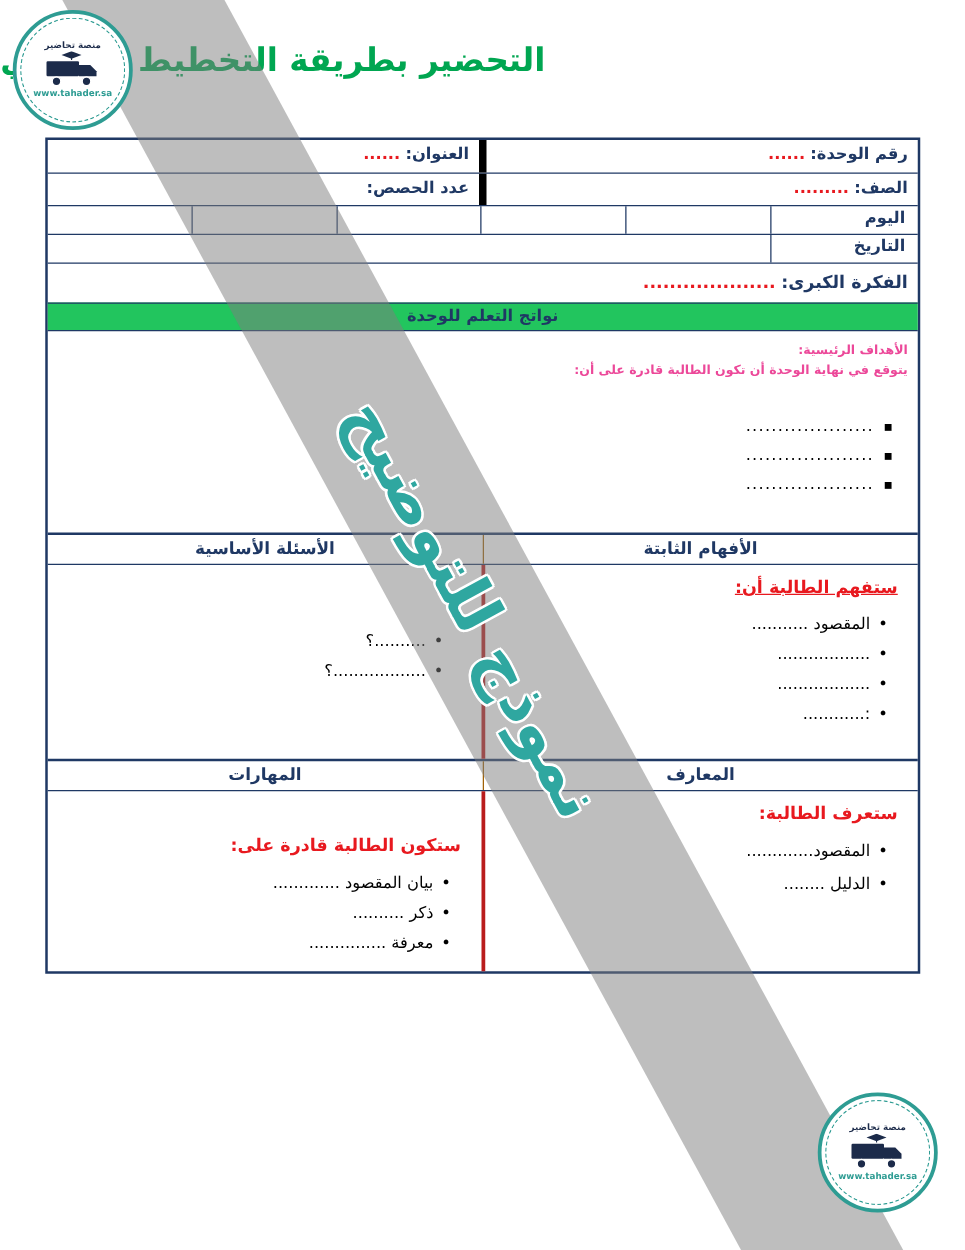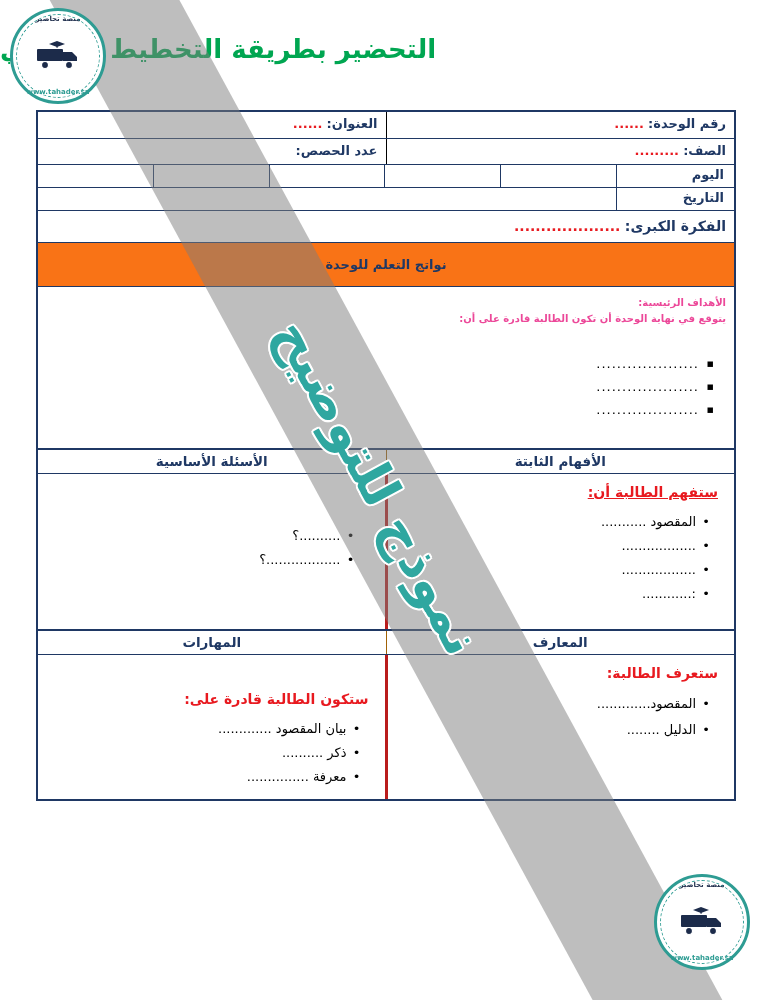--- a/index.html
+++ b/index.html
@@ -25,48 +25,48 @@
     transform:translate(-50%,-50%) rotate(61.5deg);
     z-index:41;font-size:52px;font-weight:bold;color:#2fa7a0;white-space:nowrap;
     pointer-events:none;
     text-shadow:2px 0 0 #fff,-2px 0 0 #fff,0 2px 0 #fff,0 -2px 0 #fff,
       1.5px 1.5px 0 #fff,-1.5px -1.5px 0 #fff,1.5px -1.5px 0 #fff,-1.5px 1.5px 0 #fff;
   }
   
   .logo{
     position:absolute;width:96px;height:96px;border-radius:50%;background:#fff;
     border:3px solid #2e9c93;z-index:60;display:flex;flex-direction:column;
-    align-items:center;justify-content:center;text-align:center;gap:18px;
+    align-items:center;justify-content:center;text-align:center;gap:1px;
   }
   .logo::before{content:"";position:absolute;inset:3px;border:1px dashed #2e9c93;border-radius:50%}
   .logo-tl{top:8px;left:10px}
   .logo-br{bottom:30px;right:22px}
   .logo .brand{font-size:7px;color:#1c2b4a;font-weight:bold;line-height:1}
   .logo .site{font-size:7px;color:#2e9c93;font-weight:bold;direction:ltr;line-height:1}
   
   .sheet{position:absolute;top:110px;right:36px;width:700px;border:2px solid #1f3864;background:transparent}
   .row{display:flex;border-top:1px solid #1f3864;align-items:stretch}
   .sheet>.row:first-child{border-top:none}
   .heavy{border-top:2px solid #1f3864}
   .lbl{color:#1f3864;font-weight:bold}
   .dots{color:#e8191f;font-weight:bold;letter-spacing:1px}
   
   .split>.cell{flex:1;padding:4px 8px;font-size:13px;min-height:26px}
-  .split>.cell:first-child{border-left:1px solid #000000}
+  .split>.cell:first-child{border-left:6px solid #000000}
   .r2>.cell{min-height:25px}
   
   .dayrow{min-height:23px}
   .dayrow>.daylabel{width:117px;padding:2px 10px;font-size:13px}
   .dayrow>.slot{flex:1}
   .dayrow>*:not(:first-child){border-right:1px solid #1f3864}
   
   .idearow{padding:7px 8px;min-height:32px;font-size:14px}
   
-  .secheader{background:#f97316;text-align:center;color:#1f3864;font-weight:bold;
-    font-size:13px;padding:14px;min-height:22px;display:block}
+  .secheader{background:#22c55e;text-align:center;color:#1f3864;font-weight:bold;
+    font-size:13px;padding:3px;min-height:22px;display:block}
   
   .objectives{min-height:162px;padding:8px 8px;display:block}
   .red-h{color:#ec4899;font-weight:bold;font-size:10px;line-height:1.55}
   .obj-list{list-style:none;margin:26px 12px 0 0;letter-spacing:1px}
   .obj-list li{position:relative;padding-right:15px;font-size:13px;line-height:23px;color:#000}
   .obj-list li::before{content:"▪";position:absolute;right:0;top:0;font-size:11px;color:#000;letter-spacing:0}
   
   .colheads>.ch{flex:1;text-align:center;font-weight:bold;color:#1f3864;font-size:13.5px;
     padding:3px;min-height:23px}
   .colheads>.ch:first-child{border-left:1px solid #a16207}

